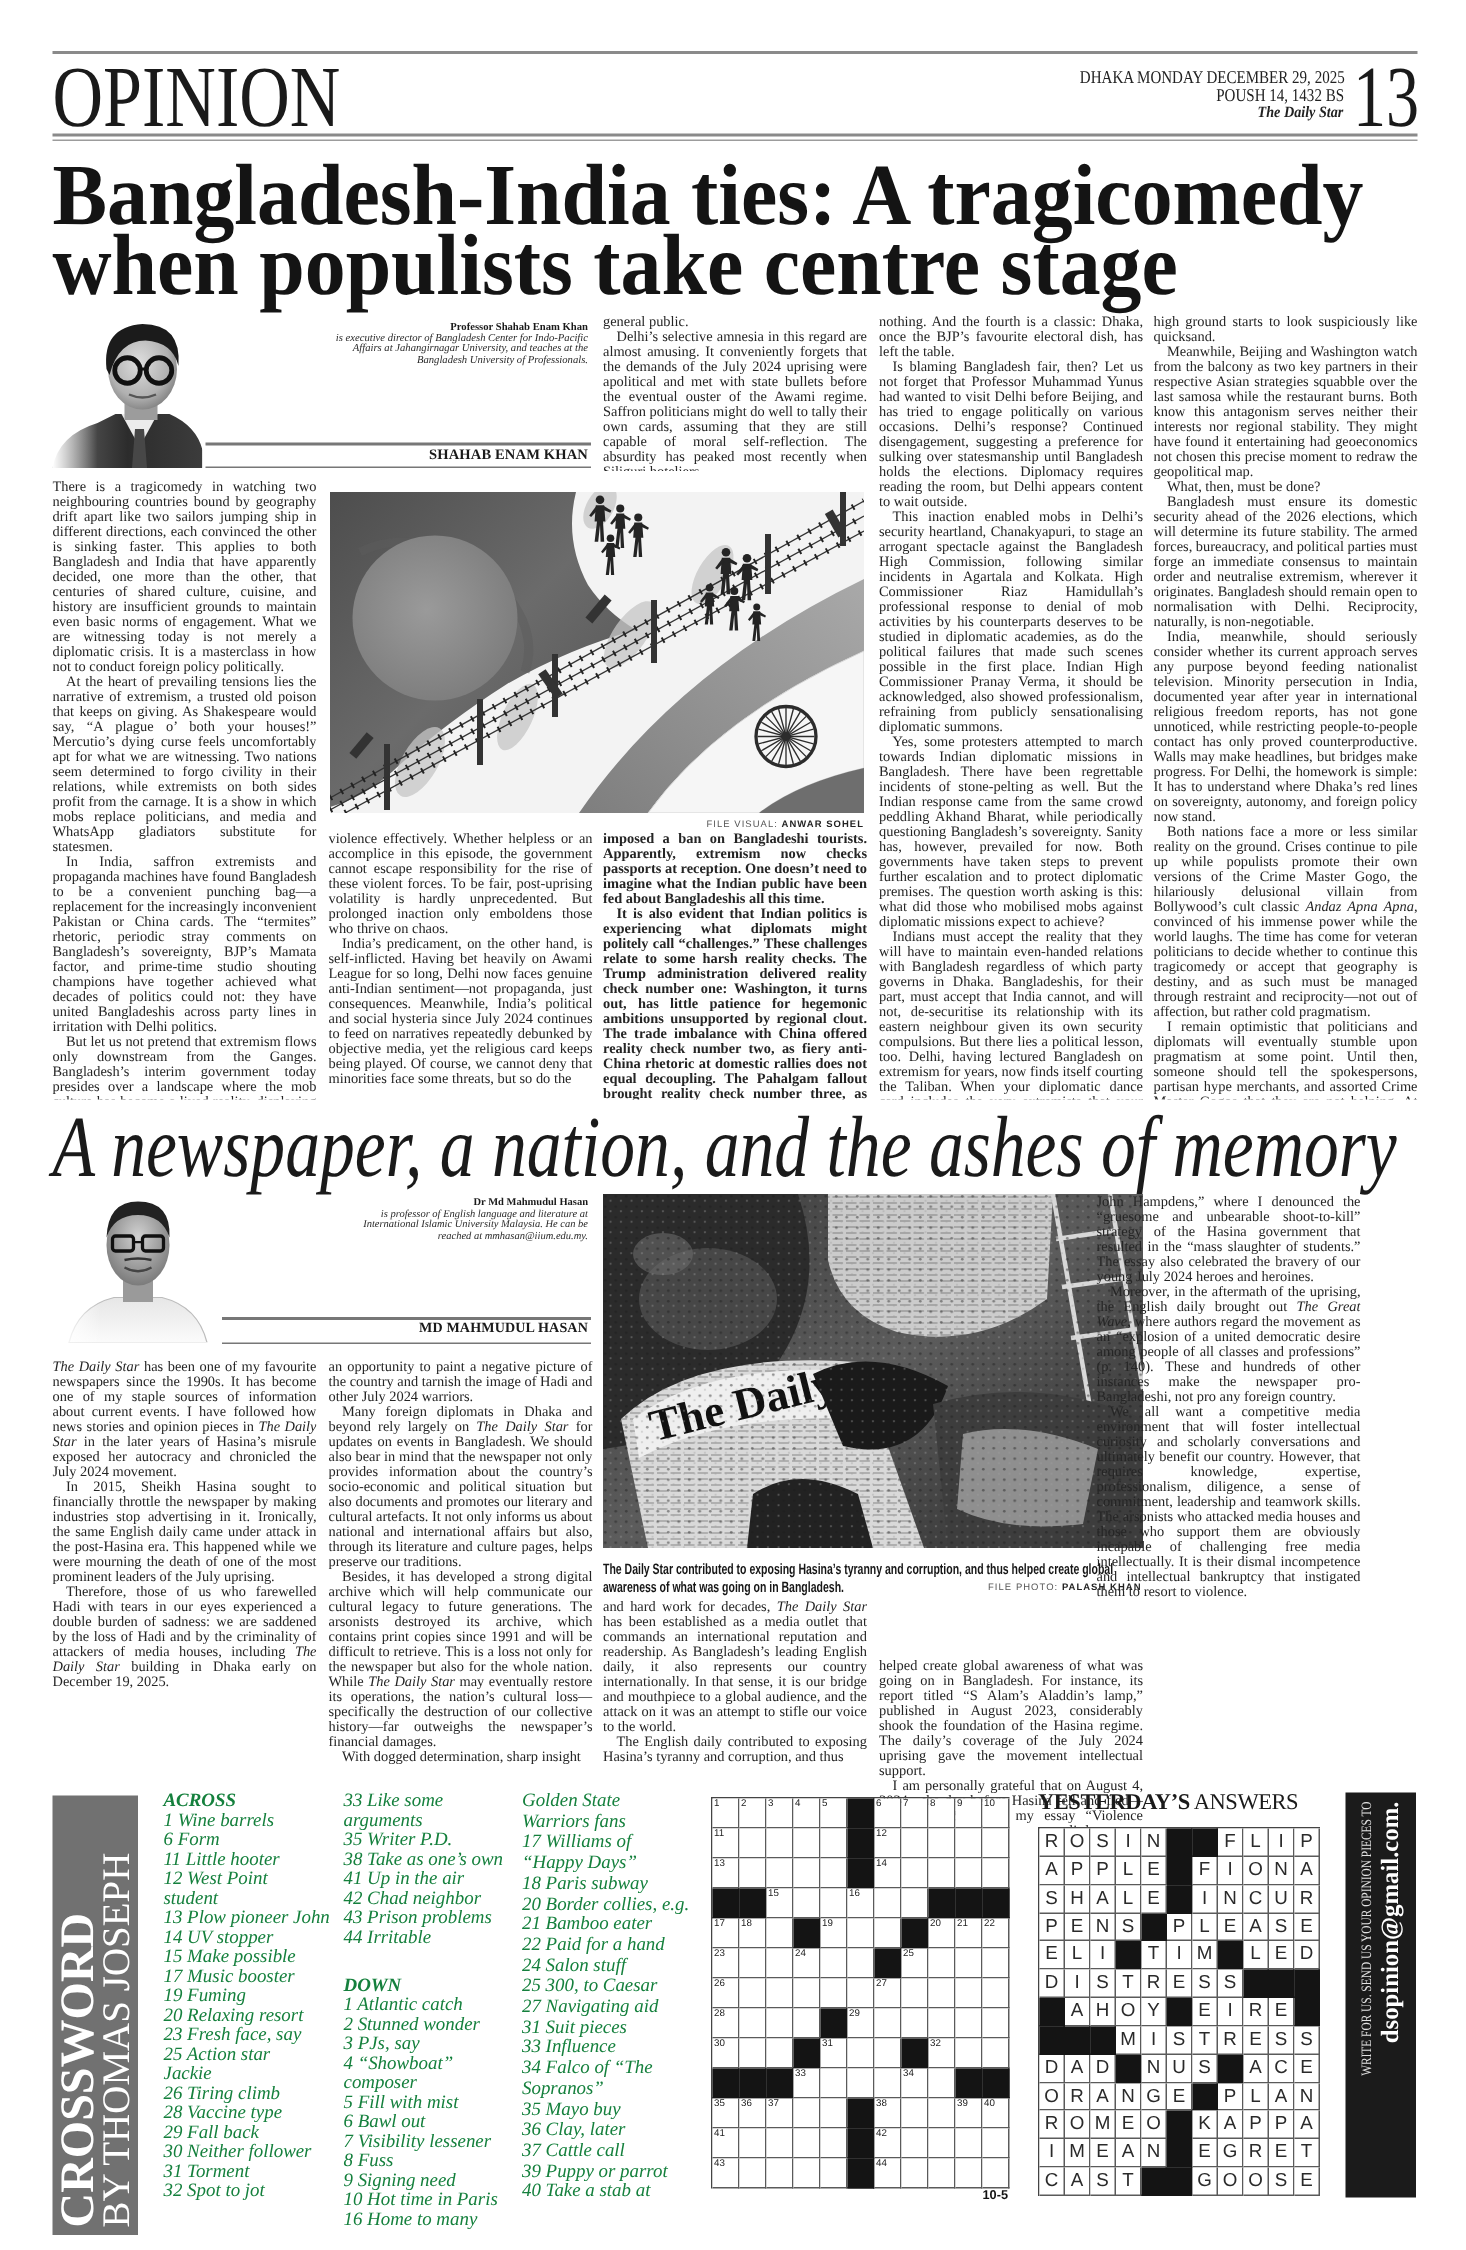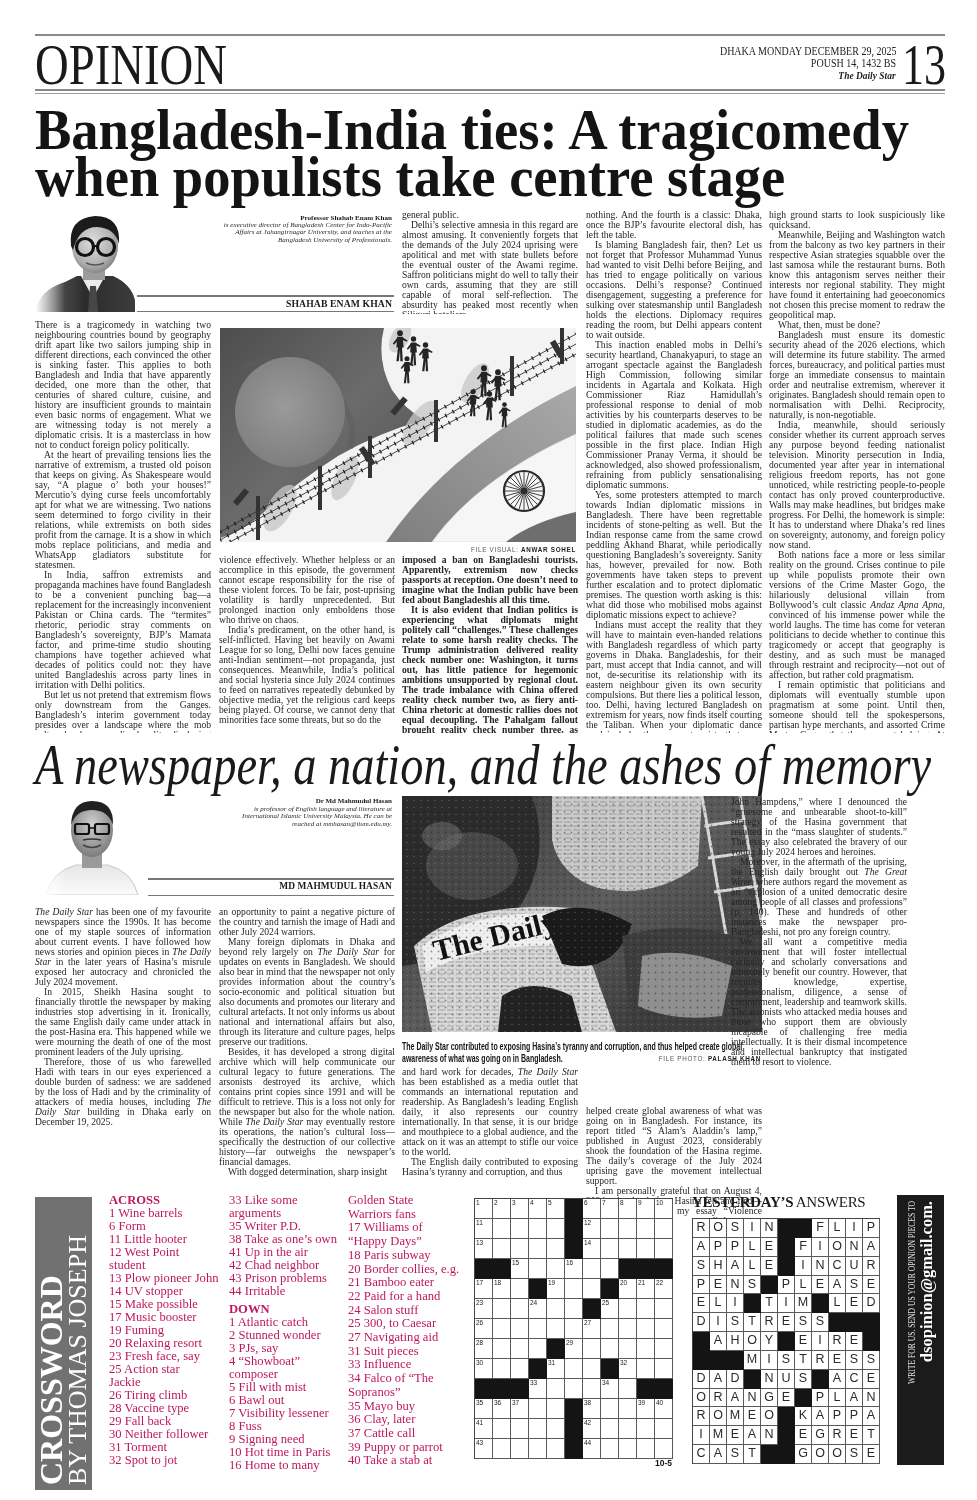--- a/index.html
+++ b/index.html
@@ -28,23 +28,23 @@
 .col p{margin:0;text-indent:9px;}
 .col p.noind{text-indent:0;}
 .credit{position:absolute;font-family:"Liberation Sans",sans-serif;font-size:6.3px;line-height:7px;letter-spacing:.7px;color:#555;white-space:nowrap;text-align:right;}
 .credit b{color:#222;}
 .caption{position:absolute;left:402px;top:1041px;width:513px;font-family:"Liberation Sans",sans-serif;font-weight:bold;font-size:10px;line-height:11.5px;color:#161616;transform:scaleX(.7);transform-origin:0 0;}
 
 .cw-box{left:35px;top:1197px;width:57px;height:293px;background:#717171;overflow:hidden;}
 .cw-rot{position:absolute;left:0;top:293px;width:293px;height:57px;transform:rotate(-90deg);transform-origin:0 0;padding:2px 0 0 5px;color:#fff;white-space:nowrap;}
 .cw-title{display:block;font-weight:bold;font-size:32px;line-height:29px;}
 .cw-by{display:block;font-size:26px;line-height:24px;}
-.clues{position:absolute;top:1194px;font-size:12.6px;line-height:13px;color:#be185d;white-space:nowrap;}
+.clues{position:absolute;top:1194px;font-size:12.6px;line-height:13px;color:#15803d;white-space:nowrap;font-style:italic;}
 .clues .clue-h{font-weight:bold;}
-.clues .clue + .clue-h{margin-top:5px;}
+.clues .clue + .clue-h{margin-top:19px;}
 .clues.c3{line-height:13.7px;}
 .pgrid{position:absolute;left:474px;top:1198px;display:grid;grid-template-columns:repeat(11,18px);grid-template-rows:repeat(13,20px);border-left:1px solid #444;border-top:1px solid #444;}
 .pgrid .cell{border-right:1px solid #5a5a5a;border-bottom:1px solid #5a5a5a;position:relative;background:#fff;}
 .pgrid .blk{background:#141414;border-color:#141414;}
 .pgrid .num{position:absolute;left:1px;top:0;font-family:"Liberation Sans",sans-serif;font-size:6.5px;line-height:7px;color:#222;}
 .pid{left:640px;top:1459px;width:32px;text-align:right;font-family:"Liberation Sans",sans-serif;font-weight:bold;font-size:8.5px;line-height:9px;color:#111;}
 .ans-title{left:692px;top:1194px;font-size:15px;line-height:16px;white-space:nowrap;color:#1a1a1a;letter-spacing:-.3px;}
 .ans-title b{font-weight:bold;}
 .agrid{position:absolute;left:692px;top:1218px;display:grid;grid-template-columns:repeat(11,17px);grid-template-rows:repeat(13,18.85px);border-left:1px solid #444;border-top:1px solid #444;}
 .agrid .cell{border-right:1px solid #5a5a5a;border-bottom:1px solid #5a5a5a;font-family:"Liberation Sans",sans-serif;font-size:12.5px;line-height:17.5px;text-align:center;color:#2a2a2a;background:#fff;}

